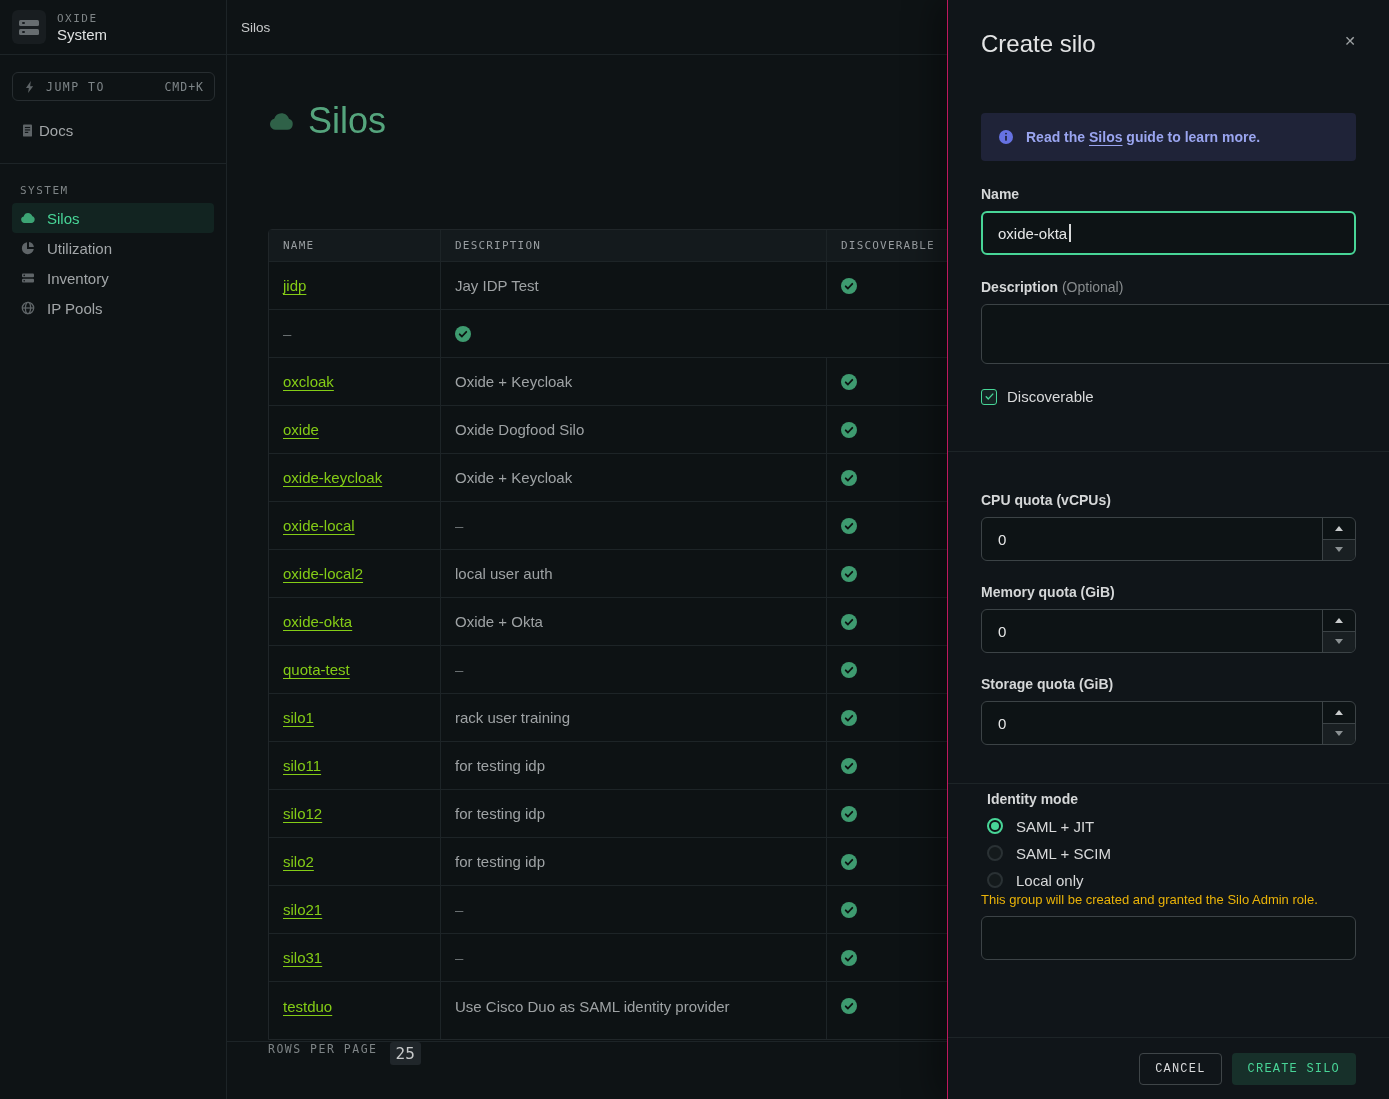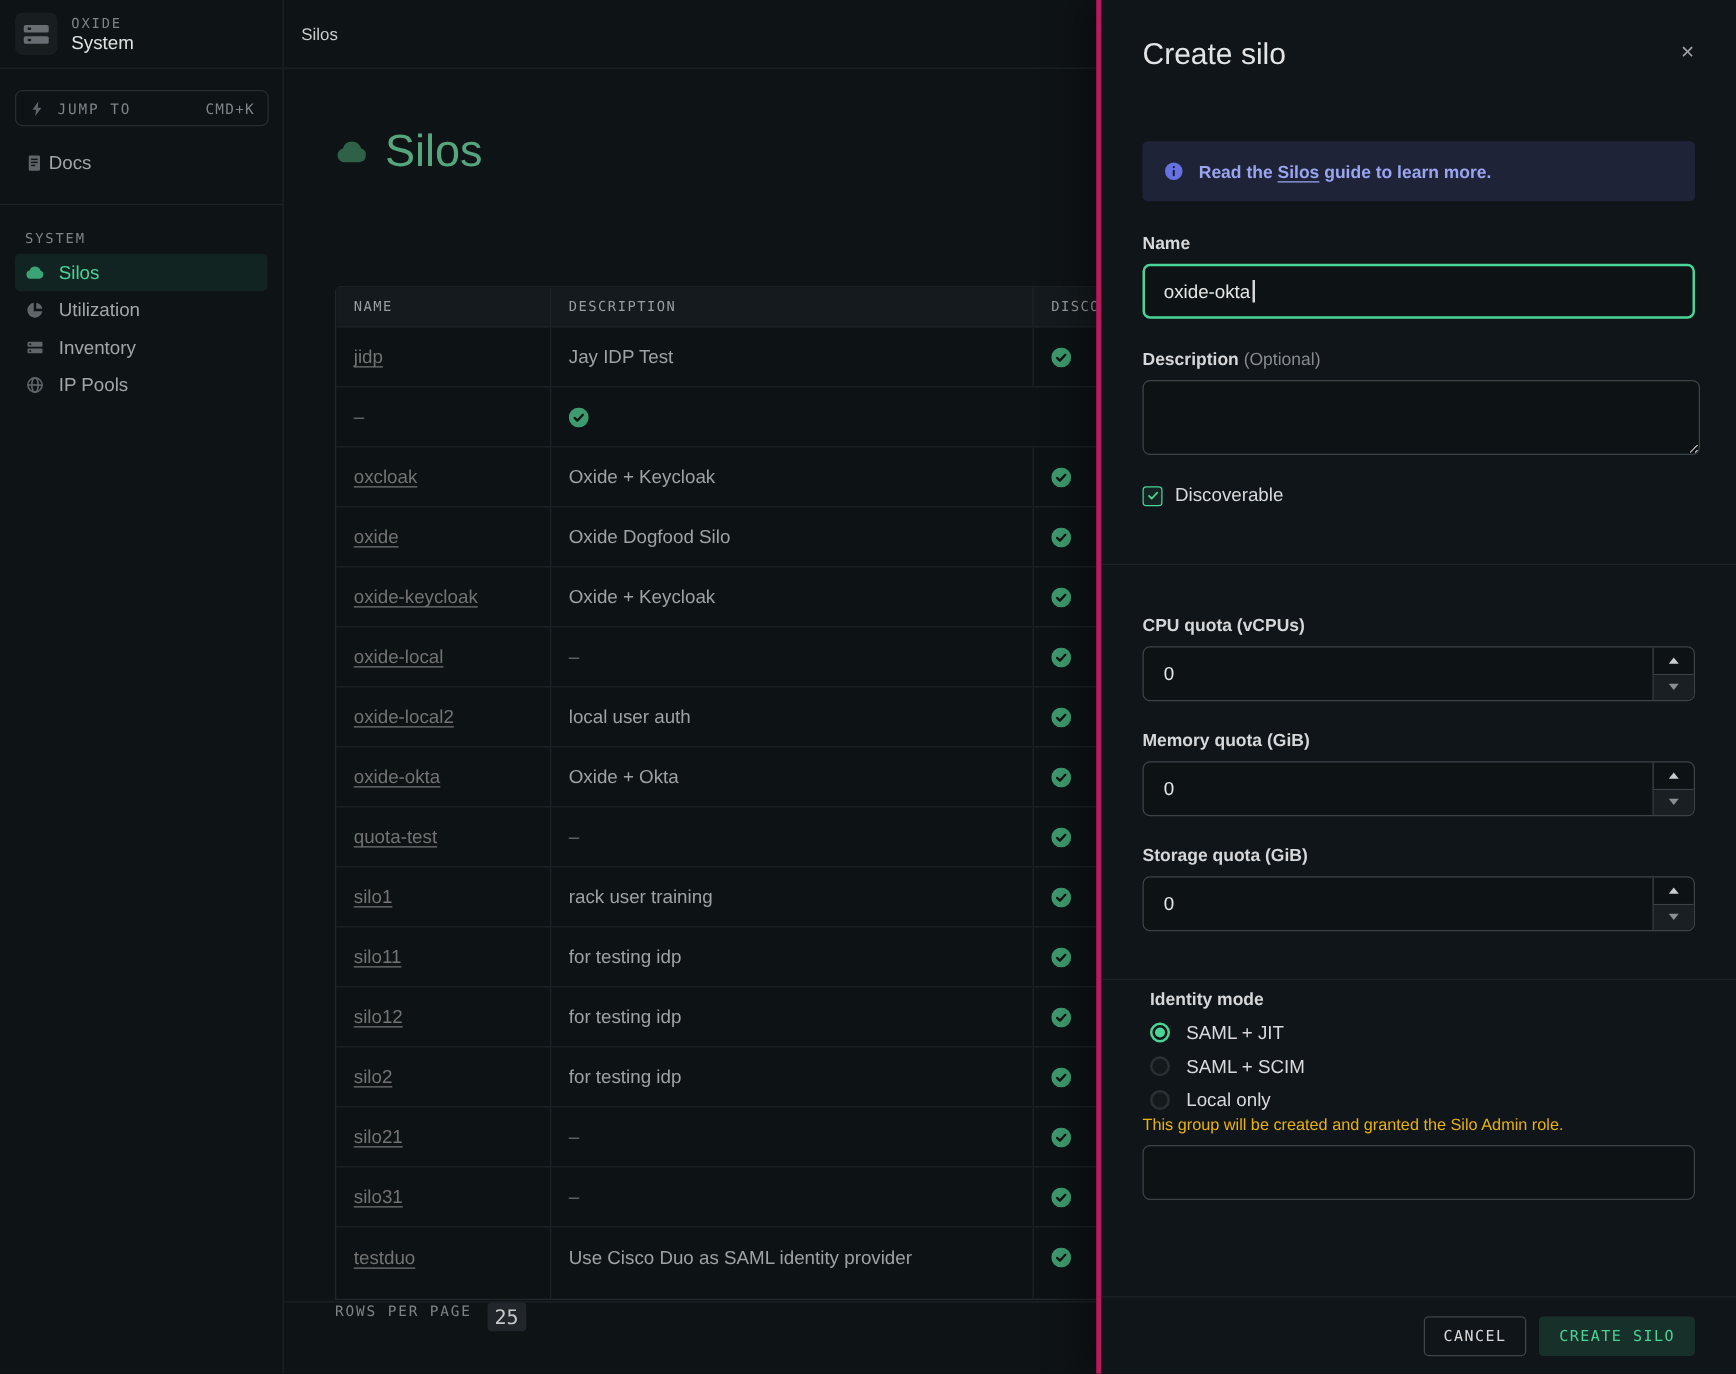--- a/index.html
+++ b/index.html
@@ -41,30 +41,30 @@
   .page-title .pt-ico { color:#2f6148; display:flex; }
   .page-title h1 { font-size:36px; font-weight:400; letter-spacing:0; }
   .table { margin-top:87px; width:774px; border:1px solid #202629; border-radius:4px 4px 0 0; background:#0d1214; }
   .t-row { display:grid; grid-template-columns:172px 386px 216px; border-bottom:1px solid #1d2427; }
   .t-row:last-child { border-bottom:0; }
   .t-head { height:32px; background:#141a1d; }
   .t-head .t-cell { font-size:11px; letter-spacing:1.2px; color:#989da0; display:flex; align-items:center; }
   .t-cell { padding:0 14px; display:flex; align-items:center; border-right:1px solid #1d2427; overflow:hidden; white-space:nowrap; }
   .t-cell:last-child { border-right:0; }
   .t-body-row { height:48px; }
-  .row-link { color:#737373; text-decoration:underline; text-underline-offset:3px; text-decoration-thickness:1px; cursor:pointer; }
+  .row-link { color:#84cc16; text-decoration:underline; text-underline-offset:3px; text-decoration-thickness:1px; cursor:pointer; }
   .row-desc { color:#9ea2a4; }
   .row-desc.empty { color:#696f71; }
   .t-sliver { height:9px; border-bottom:0; }
   .main-footer { position:absolute; left:0; right:0; bottom:0; height:58px; background:#0e1315; border-top:1px solid #1d2427; display:flex; align-items:flex-start; padding-left:41px; gap:12px; }
   .rpp-label { font-size:11.5px; letter-spacing:1.5px; color:#7e8486; }
   .rpp-value { font-size:16px; color:#c6c8c9; background:#20262a; border-radius:3px; padding:2px 6px; cursor:pointer; }
 
   
-  .panel { position:absolute; top:0; right:0; width:512px; height:100%; background:#101519; border-left:4px solid #be185d; box-shadow:-12px 0 30px rgba(0,0,0,0.35); z-index:5;margin-left:32px; }
+  .panel { position:absolute; top:0; right:0; width:442px; height:100%; background:#101519; border-left:1px solid #be185d; box-shadow:-12px 0 30px rgba(0,0,0,0.35); z-index:5;margin-left:32px; }
   .panel-header { display:flex; align-items:flex-start; justify-content:space-between; padding:30px 33px 0; }
   .panel-title { font-size:24px; font-weight:500; color:#e3e4e5; }
   .panel-close { color:#9ea2a4; font-size:14px; line-height:1; padding:6px; margin:-2px -6px 0 0; cursor:pointer; }
   .panel-body { position:absolute; top:61px; left:0; right:0; bottom:62px; overflow:hidden; padding:0 33px; }
   .banner { margin-top:52px; background:#1f2338; border-radius:4px; height:48px; display:flex; align-items:center; gap:12px; padding:0 17px; }
   .banner-text { color:#9aa5f0; font-size:14px; font-weight:600; }
   .banner-text a { color:#9aa5f0; text-decoration:underline; text-underline-offset:3px; cursor:pointer; }
   .f-label { font-size:14px; font-weight:600; color:#d5d7d8; }
   .f-optional { font-weight:400; color:#878b8d; }
   .f-help { font-size:13px; color:#eab308; margin-top:4px; }
@@ -88,21 +88,21 @@
   .tri-down { width:0; height:0; border-left:4px solid transparent; border-right:4px solid transparent; border-top:5px solid #8a9092; }
   .identity { margin-top:7px; padding-left:6px; }
   .radio-row { display:flex; align-items:center; gap:13px; margin-top:11px; cursor:pointer; height:16px; }
   .radio { width:16px; height:16px; border-radius:50%; border:2px solid #2a3134; background:#141a1c; }
   .radio.selected { border:2px solid #48d597; background:#0d1315; display:flex; align-items:center; justify-content:center; }
   .radio.selected::after { content:""; width:8px; height:8px; border-radius:50%; background:#48d597; }
   .radio-label { color:#d8d9da; }
   .admin-label { margin-top:27px; }
   .admin-input { margin-top:9px; height:44px; width:100%; border:1px solid #3c4346; border-radius:6px; background:#0d1315; color:#e6e7e7; font-size:15px; padding:0 15px; font-family:"Liberation Sans",sans-serif; }
   .panel-footer { position:absolute; left:0; right:0; bottom:0; height:62px; border-top:1px solid #1d2427; background:#101519; display:flex; align-items:center; justify-content:flex-end; gap:10px; padding:0 33px; }
-  .btn { height:32px; border-radius:4px; display:flex; align-items:center; padding:0 15px; font-size:12px; letter-spacing:1.2px; cursor:pointer; border:1px solid transparent; }
+  .btn { height:32px; border-radius:4px; display:flex; align-items:center; padding:0 15px; font-size:12px; letter-spacing:1.2px; cursor:pointer; border:1px solid transparent;font-family:Liberation Mono, monospace; }
   .btn-cancel { border-color:#3f4548; color:#d9dadb; background:transparent; }
   .btn-create { background:rgba(72,213,151,0.14); color:#48d597; }
   svg { display:block; }
 </style>
 </head>
 <body>
 
 <div class="screen">
 
   <aside class="sidebar">

